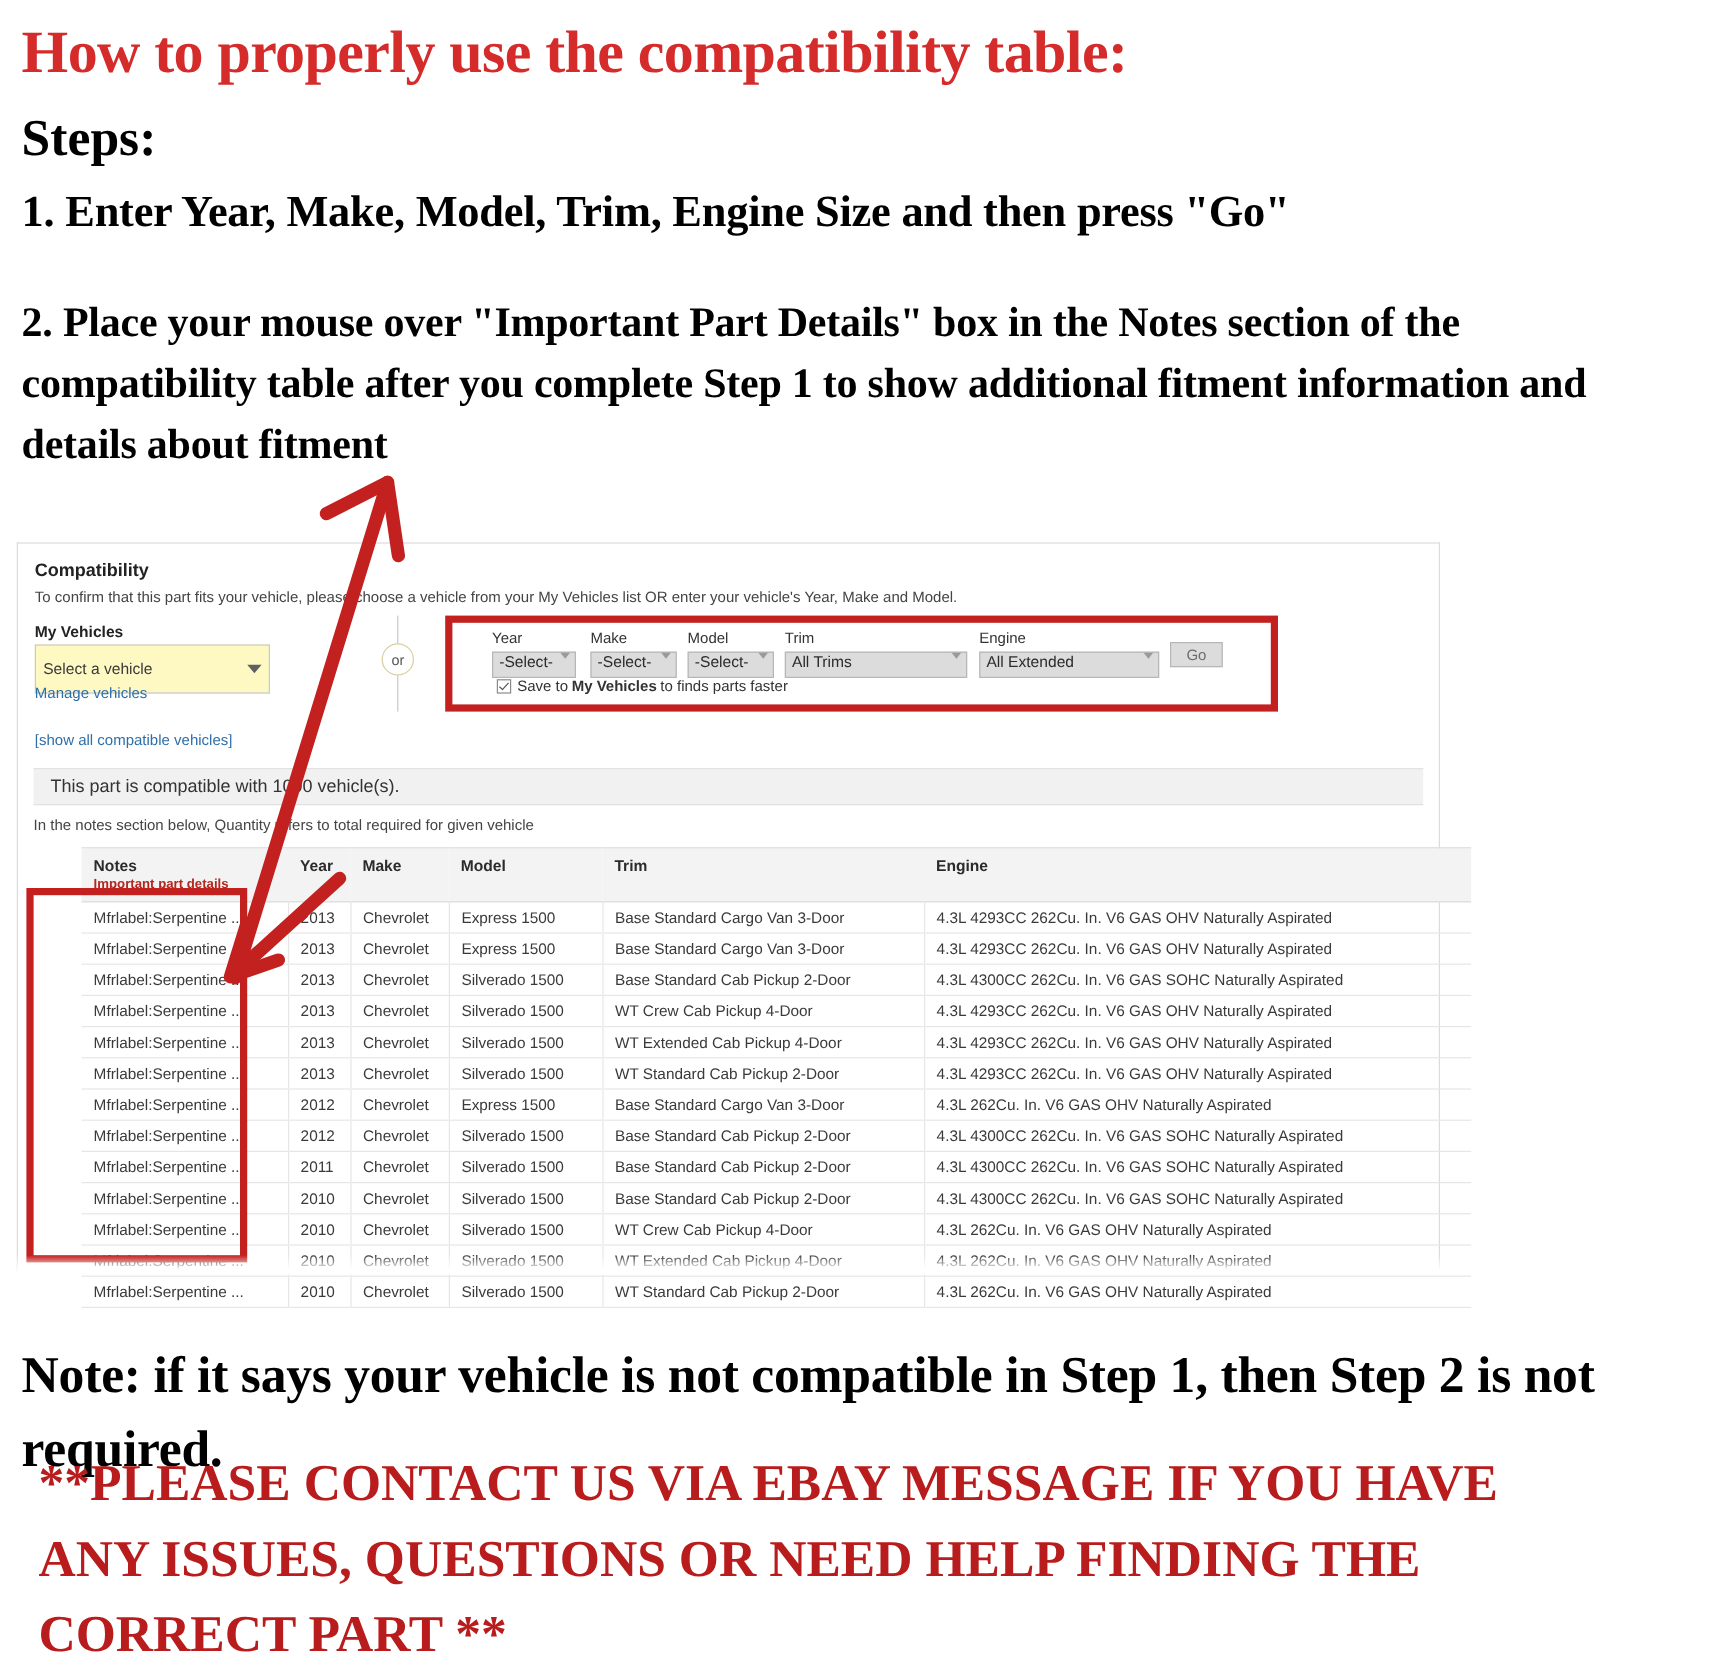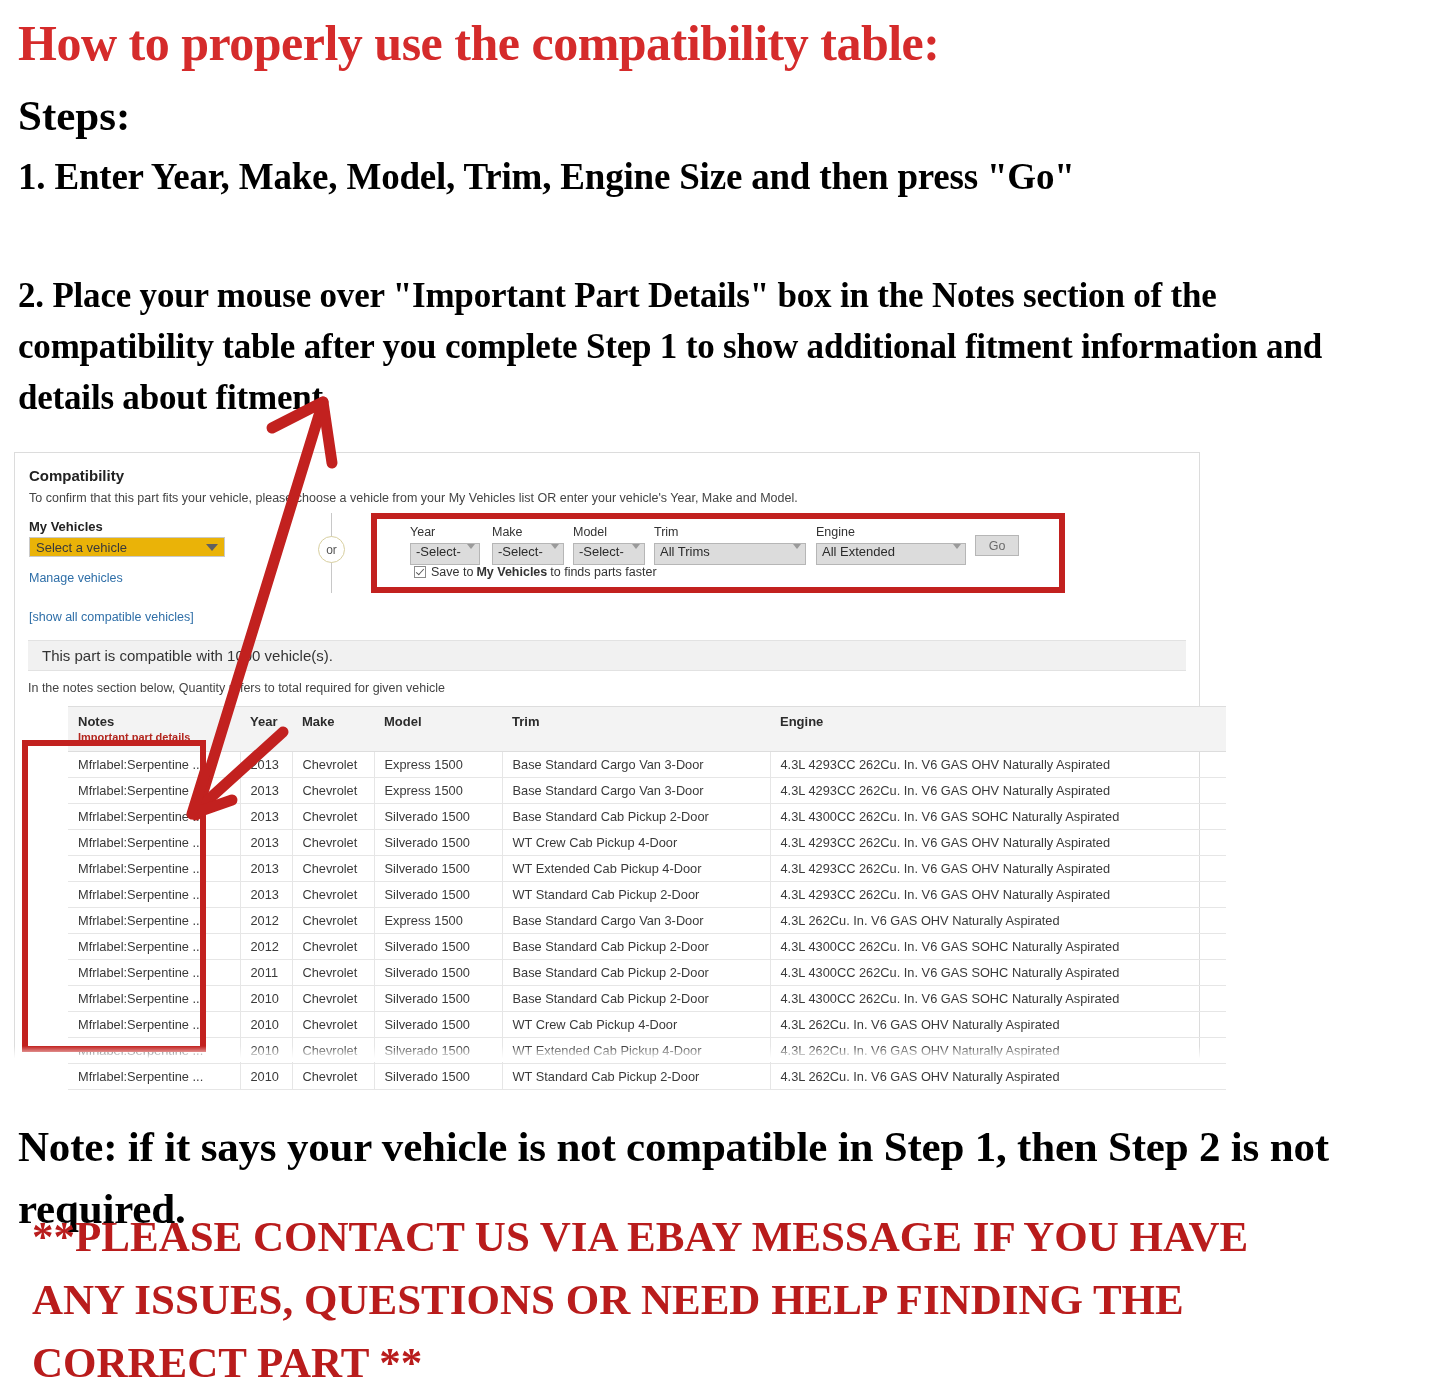--- a/index.html
+++ b/index.html
@@ -37,21 +37,21 @@
     font-size: 43px;
     line-height: 1.0;
   }
   .step-one {
     top: 158px;
     font-size: 37px;
     line-height: 1.05;
     letter-spacing: -0.2px;
   }
   .step-two {
-    top: 271px;
+    top: 244px;
     font-size: 35px;
     line-height: 1.45;
     letter-spacing: -0.2px;
     max-width: 1330px;
   }
   .note-block {
     top: 1116px;
     font-size: 43px;
     line-height: 1.45;
     letter-spacing: -0.2px;
@@ -104,22 +104,22 @@
     top: 66px;
     font-size: 13px;
     font-weight: bold;
     color: #222222;
   }
   .veh-select {
     position: absolute;
     left: 14px;
     top: 84px;
     width: 196px;
-    height: 20px;
-    background: #eab308;
+    height: 41px;
+    background: #fef9c3;
     border: 1px solid #c9c9c9;
     box-sizing: border-box;
     font-size: 13px;
     color: #3a3a3a;
     display: flex;
     align-items: center;
     padding: 0 6px;
   }
   .veh-select .caret {
     margin-left: auto;

